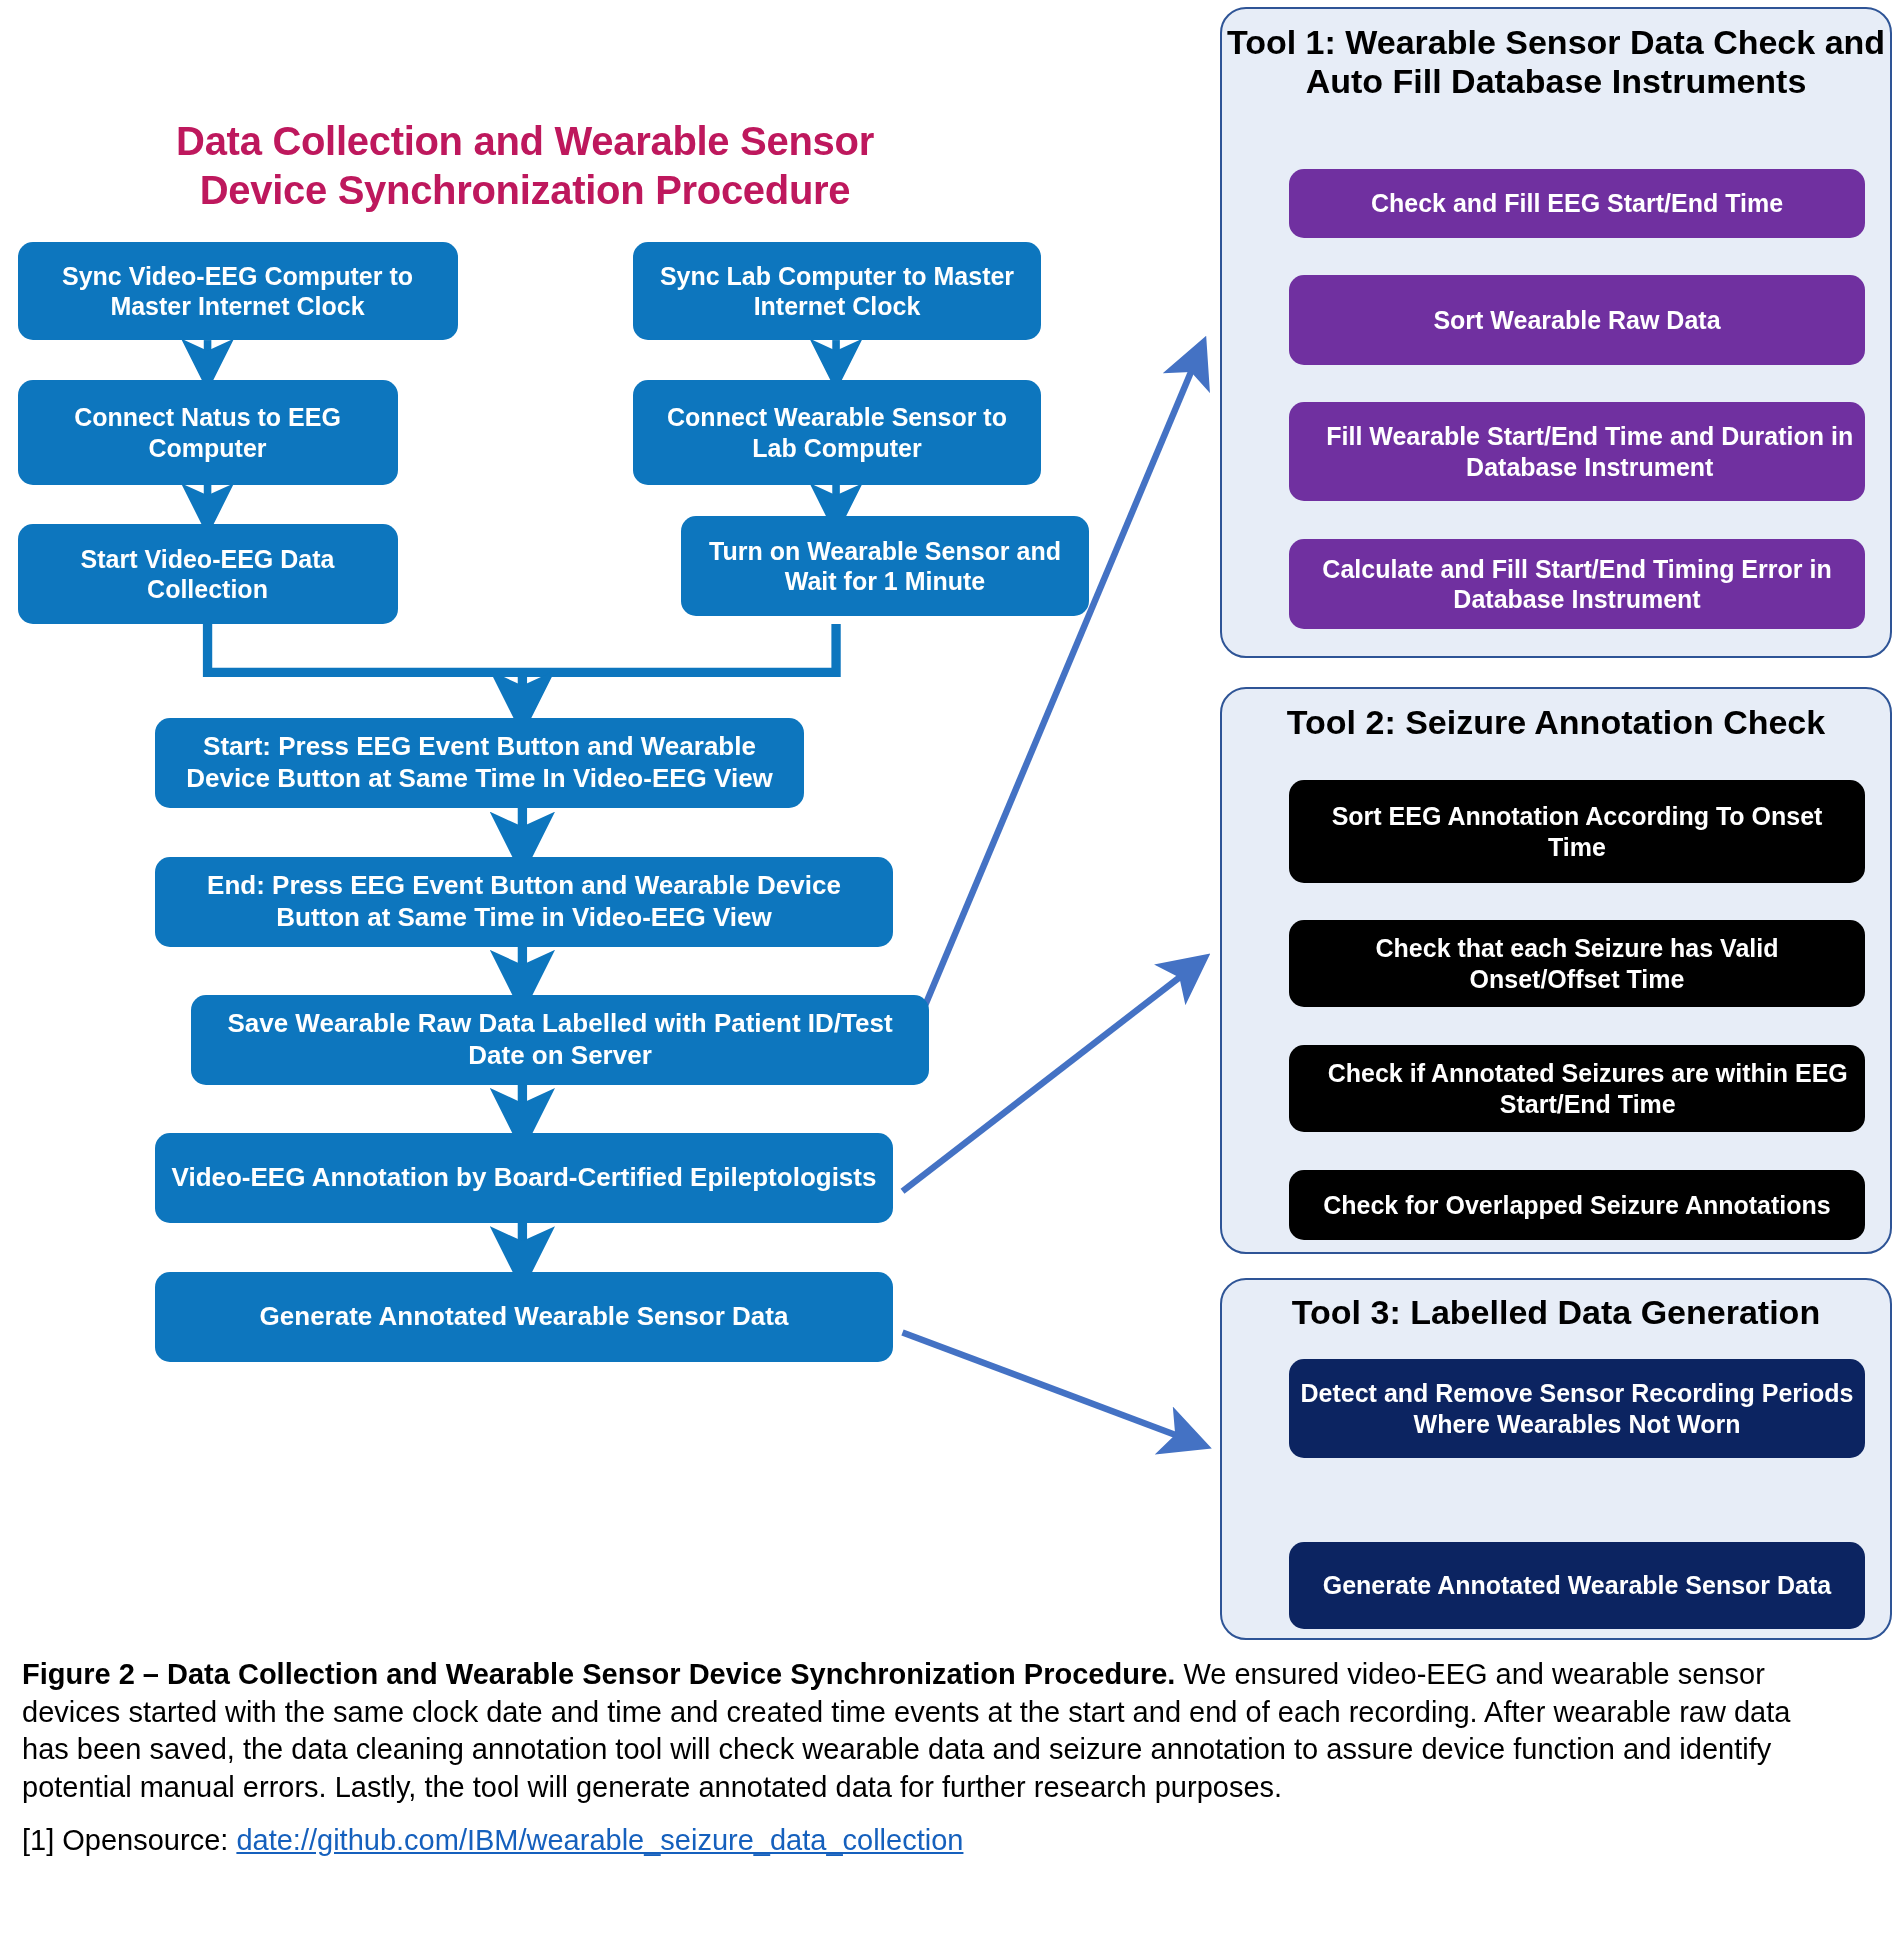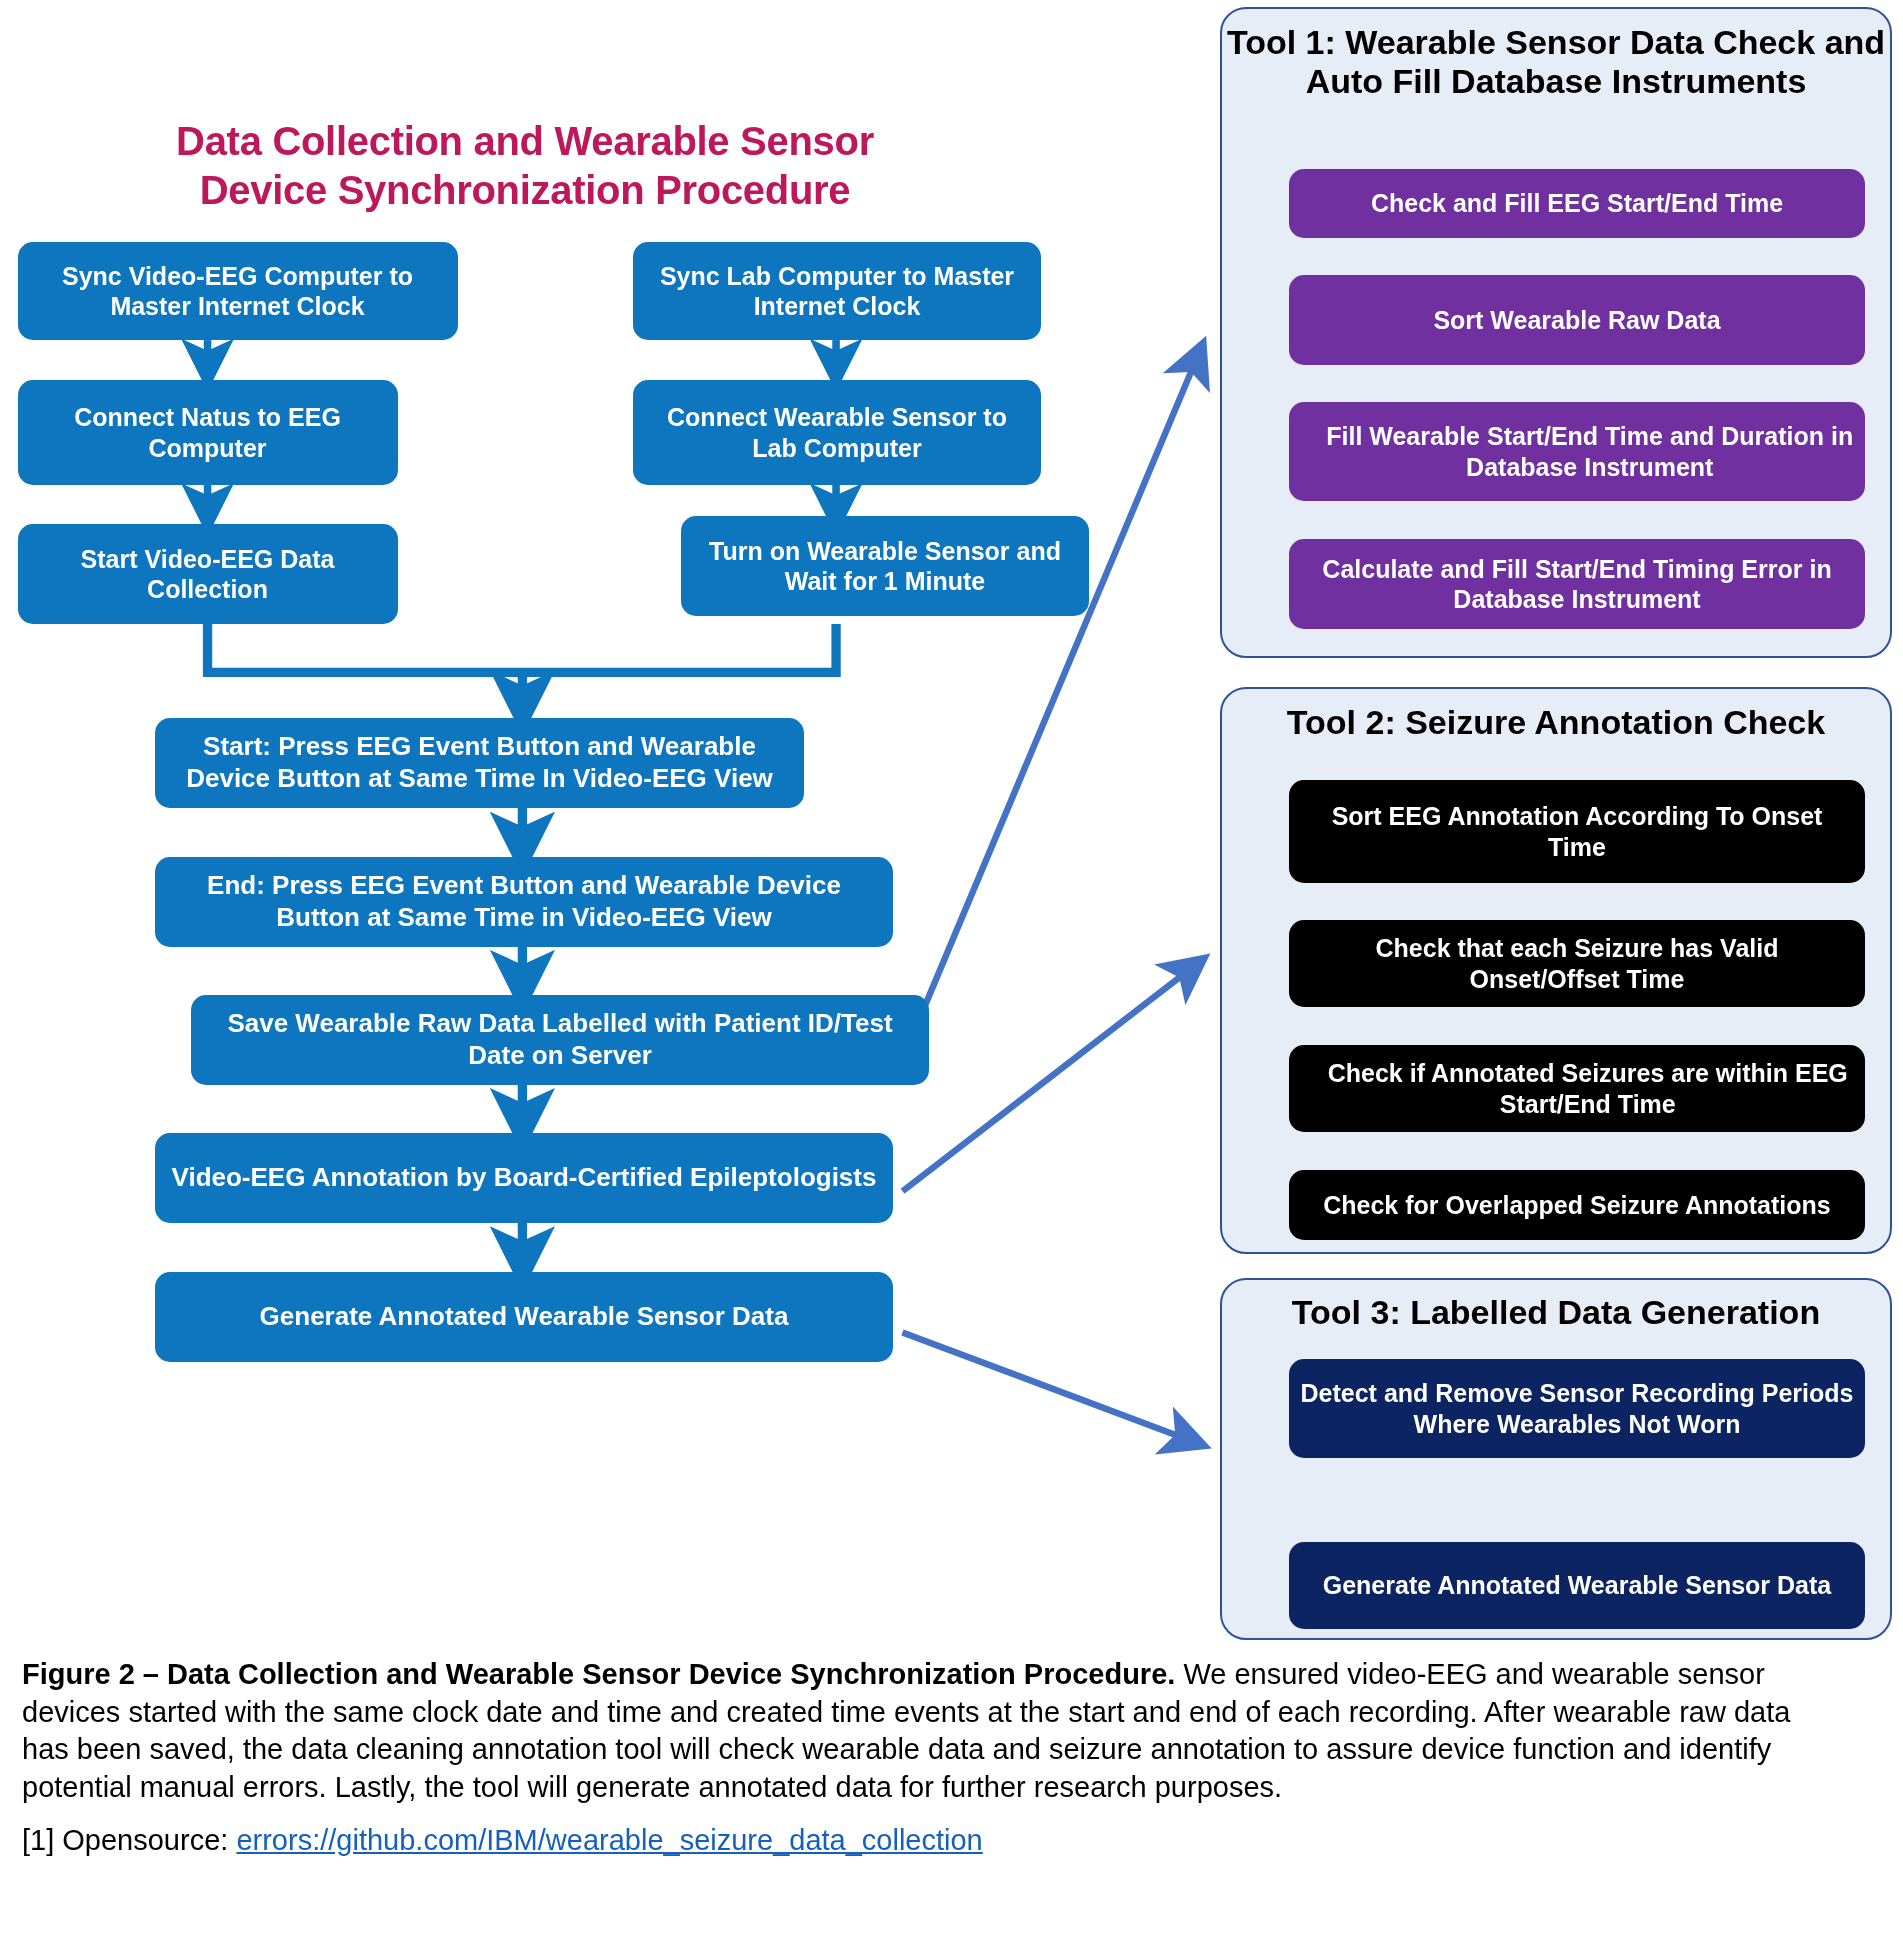--- a/index.html
+++ b/index.html
@@ -231,16 +231,16 @@
   <div class="fbox navy" style="left:1289px; top:1359px; width:576px; height:99px; font-size:25px;">
     <span>Detect and Remove Sensor Recording Periods Where Wearables Not Worn</span>
   </div>
 
   <div class="fbox navy" style="left:1289px; top:1542px; width:576px; height:87px; font-size:25px;">
     <span>Generate Annotated Wearable Sensor Data</span>
   </div>
 
   <div id="caption"><b>Figure 2 – Data Collection and Wearable Sensor Device Synchronization Procedure.</b><span> We ensured video-EEG and wearable sensor devices started with the same clock date and time and created time events at the start and end of each recording. After wearable raw data has been saved, the data cleaning annotation tool will check wearable data and seizure annotation to assure device function and identify potential manual errors. Lastly, the tool will generate annotated data for further research purposes.</span></div>
 
-  <div id="footnote"><span>[1] Opensource: </span><a class="lnk" href="#">errors://github.com/IBM/wearable_seizure_data_collection</a></div>
+  <div id="footnote"><span>[1] Opensource: </span><a class="lnk" href="#">date://github.com/IBM/wearable_seizure_data_collection</a></div>
 
 </div>
 
 
 </body></html>

